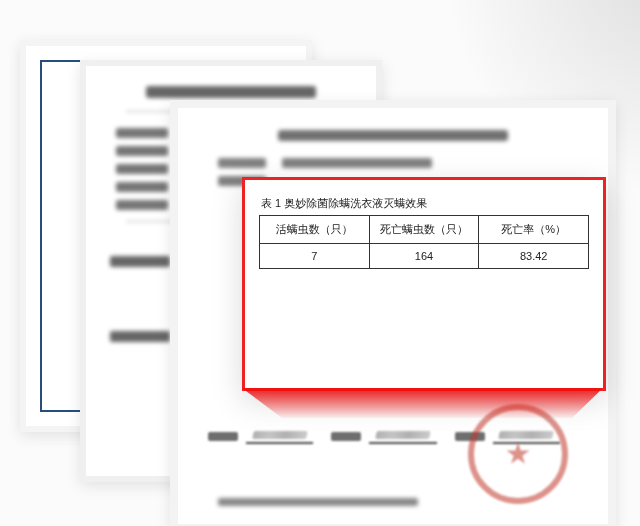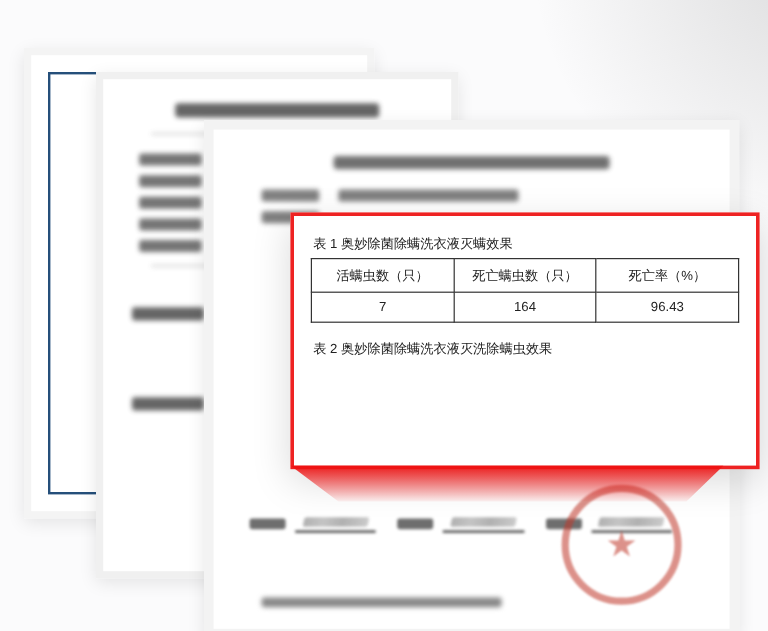--- a/index.html
+++ b/index.html
@@ -31,21 +31,21 @@
   .c3 .meta.m2 { top:50px; left:104px; width:150px; }
   .c3 .meta.m3 { top:68px; width:48px; }
   .c3 .sigrow { position:absolute; left:30px; right:30px; top:318px; height:20px; display:flex; align-items:center; filter:blur(1.3px); opacity:.85; }
   .c3 .sigrow .lbl { width:30px; height:9px; background:#555; border-radius:2px; margin-right:8px; }
   .c3 .sigrow .hand { flex:1; height:14px; margin-right:18px; border-bottom:2px solid #2a2a2a; position:relative; }
   .c3 .sigrow .hand::after { content:""; position:absolute; left:10%; right:10%; top:20%; height:8px; background:linear-gradient(90deg,#333,#666 30%,#333 60%,#777); transform:skew(-12deg); opacity:.45; border-radius:2px; }
   .c3 .stamp { position:absolute; right:40px; bottom:20px; width:88px; height:88px; border:6px solid #c0392b; border-radius:50%; opacity:.55; filter:blur(1px); }
   .c3 .stamp::after { content:""; position:absolute; left:50%; top:50%; width:24px; height:24px; transform:translate(-50%,-50%); background:#c0392b; clip-path:polygon(50% 0%, 61% 35%, 98% 35%, 68% 57%, 79% 91%, 50% 70%, 21% 91%, 32% 57%, 2% 35%, 39% 35%); }
   .c3 .footline { position:absolute; bottom:18px; left:40px; width:200px; height:8px; background:#888; border-radius:2px; filter:blur(2px); }
 
-  .callout { position:absolute; left:242px; top:177px; width:358px; height:208px; border:3px solid #e22; background:#fff; box-shadow:0 10px 30px rgba(0,0,0,0.15);padding-left:27px; }
+  .callout { position:absolute; left:242px; top:177px; width:358px; height:208px; border:3px solid #e22; background:#fff; box-shadow:0 10px 30px rgba(0,0,0,0.15); }
   .callout .pad { position:absolute; inset:10px 14px; font-size:11px; color:#222; }
   .tbl-caption { font-size:11px; color:#222; margin:6px 0 4px 2px; }
   table.dtab { width:100%; border-collapse:collapse; table-layout:fixed;border-radius:14px; }
   table.dtab th, table.dtab td { border:1px solid #333; text-align:center; padding:6px 4px; font-size:11px; font-weight:400; }
   table.dtab th { font-weight:400; }
   .connector { position:absolute; left:242px; top:388px; width:361px; height:32px; pointer-events:none; }
   .connector svg { width:100%; height:100%; display:block; }
 </style>
 </head>
 <body>
@@ -125,26 +125,25 @@
             <tr>
           <th>活螨虫数（只）</th>
           <th>死亡螨虫数（只）</th>
           <th>死亡率（%）</th>
         </tr>
           </thead>
         <tbody>
             <tr>
           <td>7</td>
           <td>164</td>
-          <td>96.43</td>
+          <td>83.42</td>
         </tr>
           </tbody>
       </table>
 
-      <div class="tbl-caption" style="margin-top:14px">表 2  奥妙除菌除螨洗衣液灭洗除螨虫效果</div>
     </div>
   </div>
 
   <div class="connector">
     <svg viewBox="0 0 361 32" preserveAspectRatio="none">
       <defs>
         <linearGradient id="g" x1="0" y1="0" x2="0" y2="1">
           <stop offset="0" stop-color="#e11" stop-opacity="0.95"></stop>
           <stop offset="1" stop-color="#e11" stop-opacity="0.05"></stop>
         </linearGradient>

